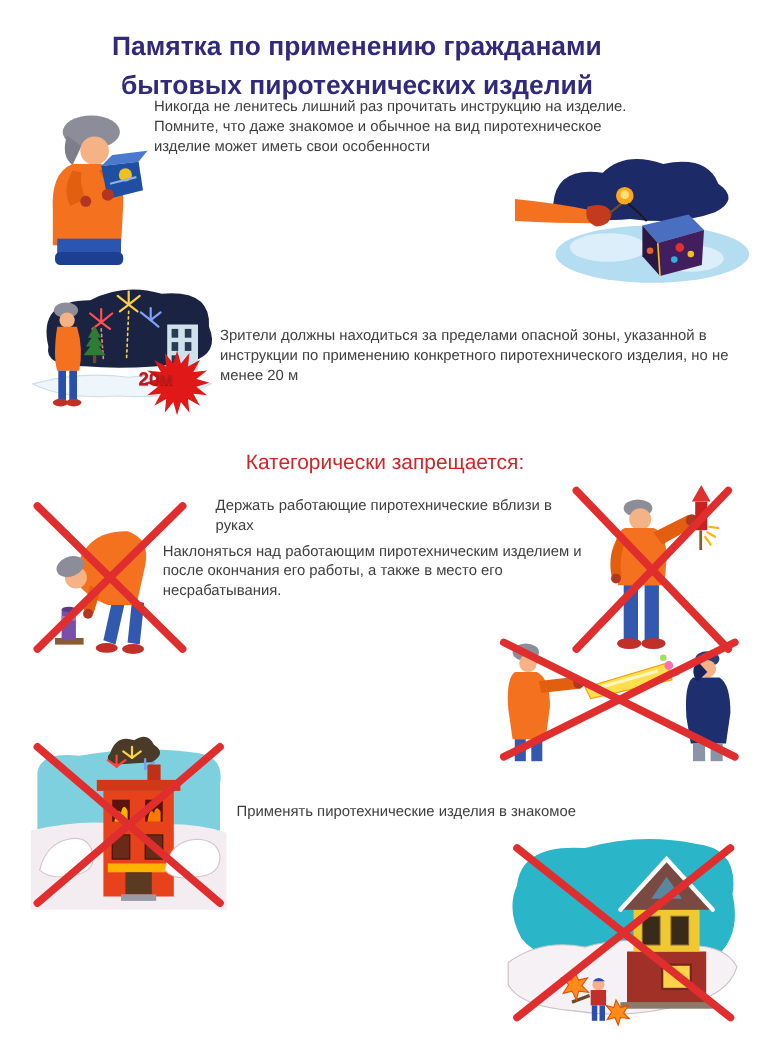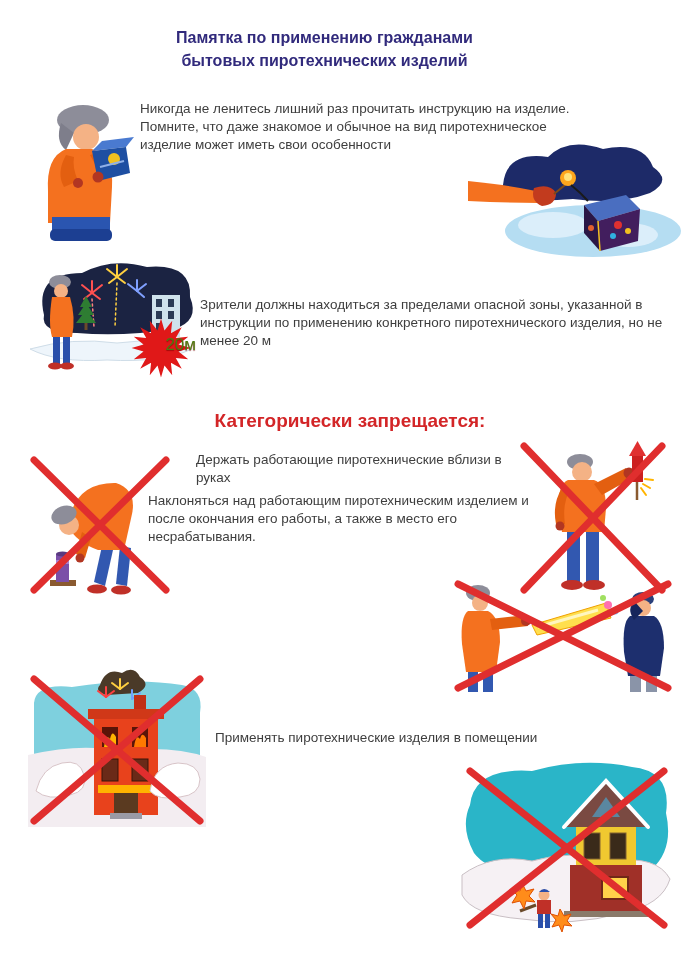--- a/index.html
+++ b/index.html
@@ -2,37 +2,37 @@
 <html lang="ru" style="--title-color: #312a7c; --heading-red: #d32527; --body-text: #3e3e3e;"><head>
 <meta charset="utf-8">
 <style>
   html,body{margin:0;padding:0;background:#fff;}
   .poster{
     position:relative;width:700px;height:955px;margin:0 auto;background:#fff;
     font-family:"Liberation Sans",sans-serif;overflow:hidden;
   }
   .title{
     position:absolute;top:26px;left:0;width:649px;text-align:center;
-    color:var(--title-color,#312a7c);font-weight:bold;font-size:16px;line-height:1.45;
+    color:var(--title-color,#312a7c);font-weight:bold;font-size:24px;line-height:1.45;
   }
   .title span{display:block;}
   .txt{
     position:absolute;color:var(--body-text,#3e3e3e);
     font-size:13.5px;line-height:1.33;
   }
   .red-heading{
     position:absolute;top:410px;left:0;width:700px;text-align:center;
-    color:var(--heading-red,#d32527);font-weight:bold;font-size:19px;
+    color:var(--heading-red,#d32527);font-weight:normal;font-size:19px;
   }
   .ill{position:absolute;}
   .badge{position:absolute;left:104px;top:62px;width:70px;height:66px;}
   .badge svg{position:absolute;left:0;top:0;}
   .badge-text{
-    position:absolute;left:0;top:20px;width:70px;text-align:right;
-    color:#4d7c0f;font-weight:normal;font-size:17px;
+    position:absolute;left:0;top:20px;width:70px;text-align:left;
+    color:#b91c1c;font-weight:bold;font-size:17px;
     text-shadow:0 1px 1px rgba(120,0,0,.6);
   }
 </style>
 </head>
 <body>
 
 <div class="poster">
 
   <h1 class="title" style="margin:0;">
     <span>Памятка по применению гражданами</span>
@@ -55,21 +55,21 @@
         <circle cx="86" cy="64" r="6" fill="#f0c020"></circle>
         <path d="M72 72 L96 66" stroke="#8fb0e8" stroke-width="2" fill="none"></path>
       </g>
       <circle cx="70" cy="82" r="5.5" fill="#b23622"></circle>
       <circle cx="50" cy="88" r="5" fill="#b23622"></circle>
       <rect x="24" y="122" width="58" height="16" fill="#2a55b0"></rect>
       <rect x="22" y="134" width="62" height="12" rx="5" fill="#1c3f92"></rect>
     </svg>
   </div>
 
-  <p class="txt" style="left:140px;top:100px;width:435px;margin:0;">Никогда не ленитесь лишний раз прочитать инструкцию на изделие. Помните, что даже знакомое и обычное на вид пиротехническое изделие может иметь свои особенности</p>
+  <p class="txt" style="left:140px;top:88px;width:435px;margin:0;">Никогда не ленитесь лишний раз прочитать инструкцию на изделие. Помните, что даже знакомое и обычное на вид пиротехническое изделие может иметь свои особенности</p>
 
 
   <div class="ill" style="left:468px;top:133px;">
     <svg width="220" height="128" viewBox="0 0 220 128">
       <ellipse cx="125" cy="98" rx="88" ry="26" fill="#b5ddf2"></ellipse>
       <ellipse cx="85" cy="92" rx="35" ry="13" fill="#dbeefa"></ellipse>
       <ellipse cx="160" cy="102" rx="30" ry="12" fill="#dbeefa"></ellipse>
       <path d="M35 52 Q38 18 80 24 Q100 4 135 16 Q175 8 185 34 Q205 48 182 60 Q150 72 105 66 Q55 70 40 62 Q28 58 35 52 Z" fill="#1d2a68"></path>
       <path d="M0 48 Q40 52 68 58 Q76 62 70 70 Q40 70 0 68 Z" fill="#f4711f"></path>
       <path d="M66 55 Q82 50 88 60 Q88 72 74 73 Q62 68 66 55 Z" fill="#c23b1e"></path>
@@ -291,21 +291,21 @@
         <path d="M14 128 Q20 104 40 100 Q58 96 62 112 Q66 128 48 132 Q26 138 14 128 Z"></path>
         <path d="M128 128 Q132 102 156 100 Q176 100 178 116 Q178 132 158 134 Q136 138 128 128 Z"></path>
       </g>
       <g stroke="#e02e2e" stroke-width="7" stroke-linecap="round">
         <line x1="12" y1="16" x2="178" y2="158"></line>
         <line x1="178" y1="16" x2="12" y2="158"></line>
       </g>
     </svg>
   </div>
 
-  <p class="txt" style="left:215px;top:729px;width:340px;margin:0;">Применять пиротехнические изделия в помещении</p>
+  <p class="txt" style="left:215px;top:729px;width:340px;margin:0;">Применять пиротехнические изделия в знакомое</p>
 
 
   <div class="ill" style="left:452px;top:753px;">
     <svg width="230" height="190" viewBox="0 0 230 190">
       <path d="M18 52 Q22 14 80 18 Q130 4 180 14 Q220 18 214 60 Q222 96 200 116 Q160 128 100 122 Q40 124 22 100 Q8 74 18 52 Z" fill="#2ab5c8"></path>
       <path d="M10 122 Q40 100 80 108 Q120 96 160 108 Q205 102 218 126 Q210 152 170 160 Q120 174 70 166 Q20 162 10 142 Z" fill="#f6f1f4" stroke="#c9bfc4"></path>
       <g>
         <rect x="118" y="112" width="72" height="48" fill="#a03028"></rect>
         <rect x="150" y="124" width="26" height="22" fill="#ffd24a" stroke="#702818" stroke-width="2"></rect>
         <rect x="124" y="74" width="60" height="38" fill="#f0c830"></rect>

